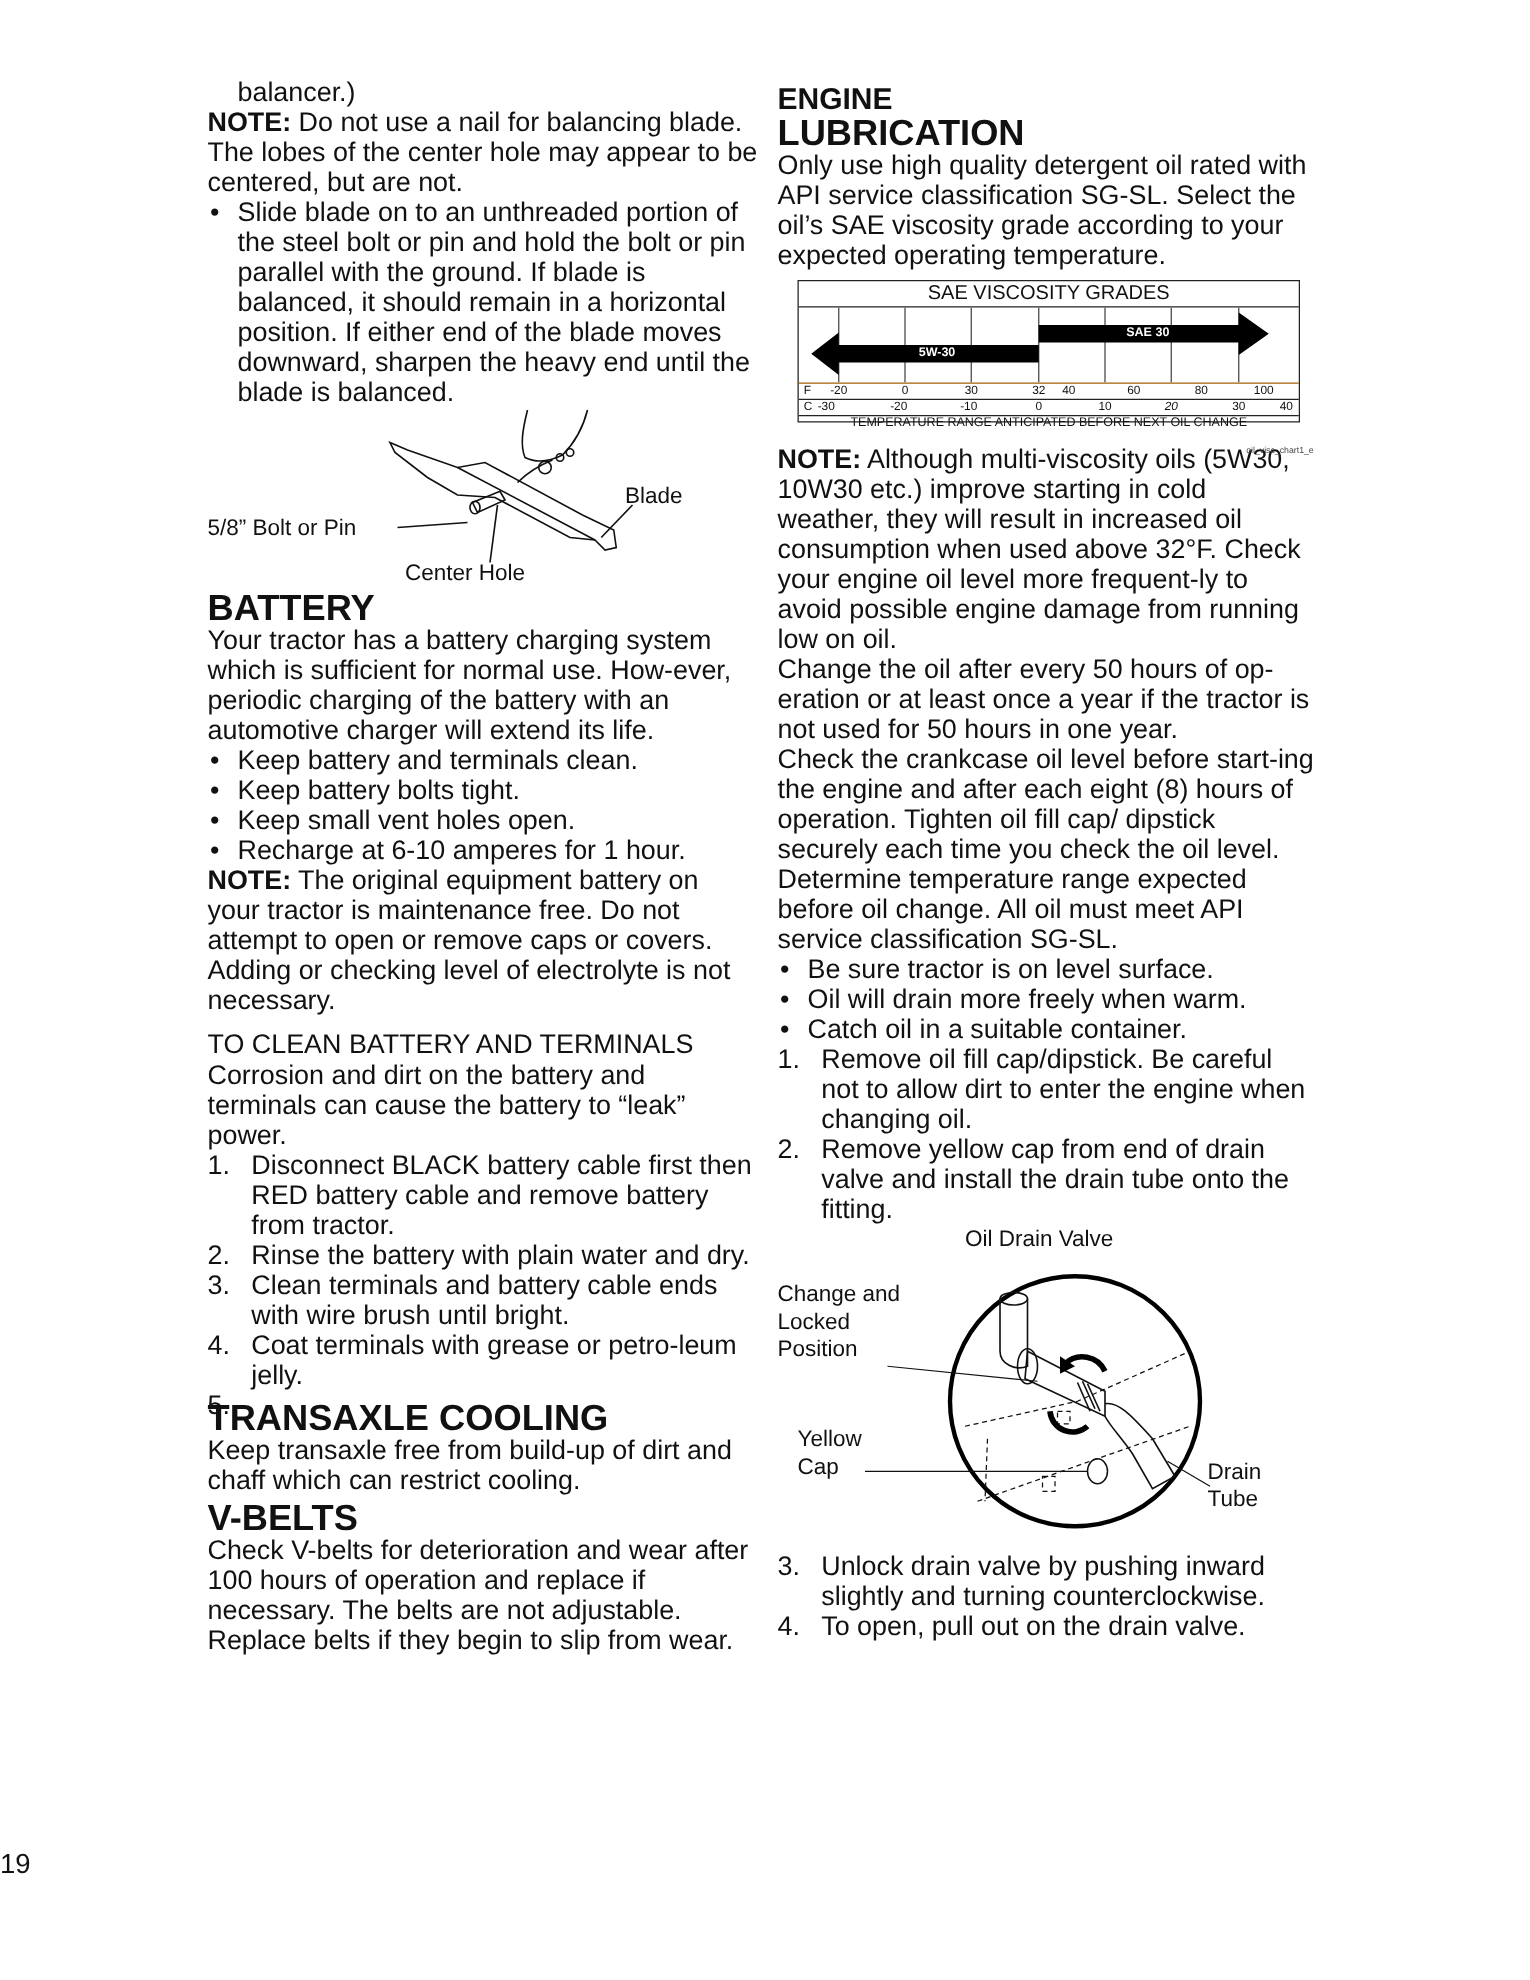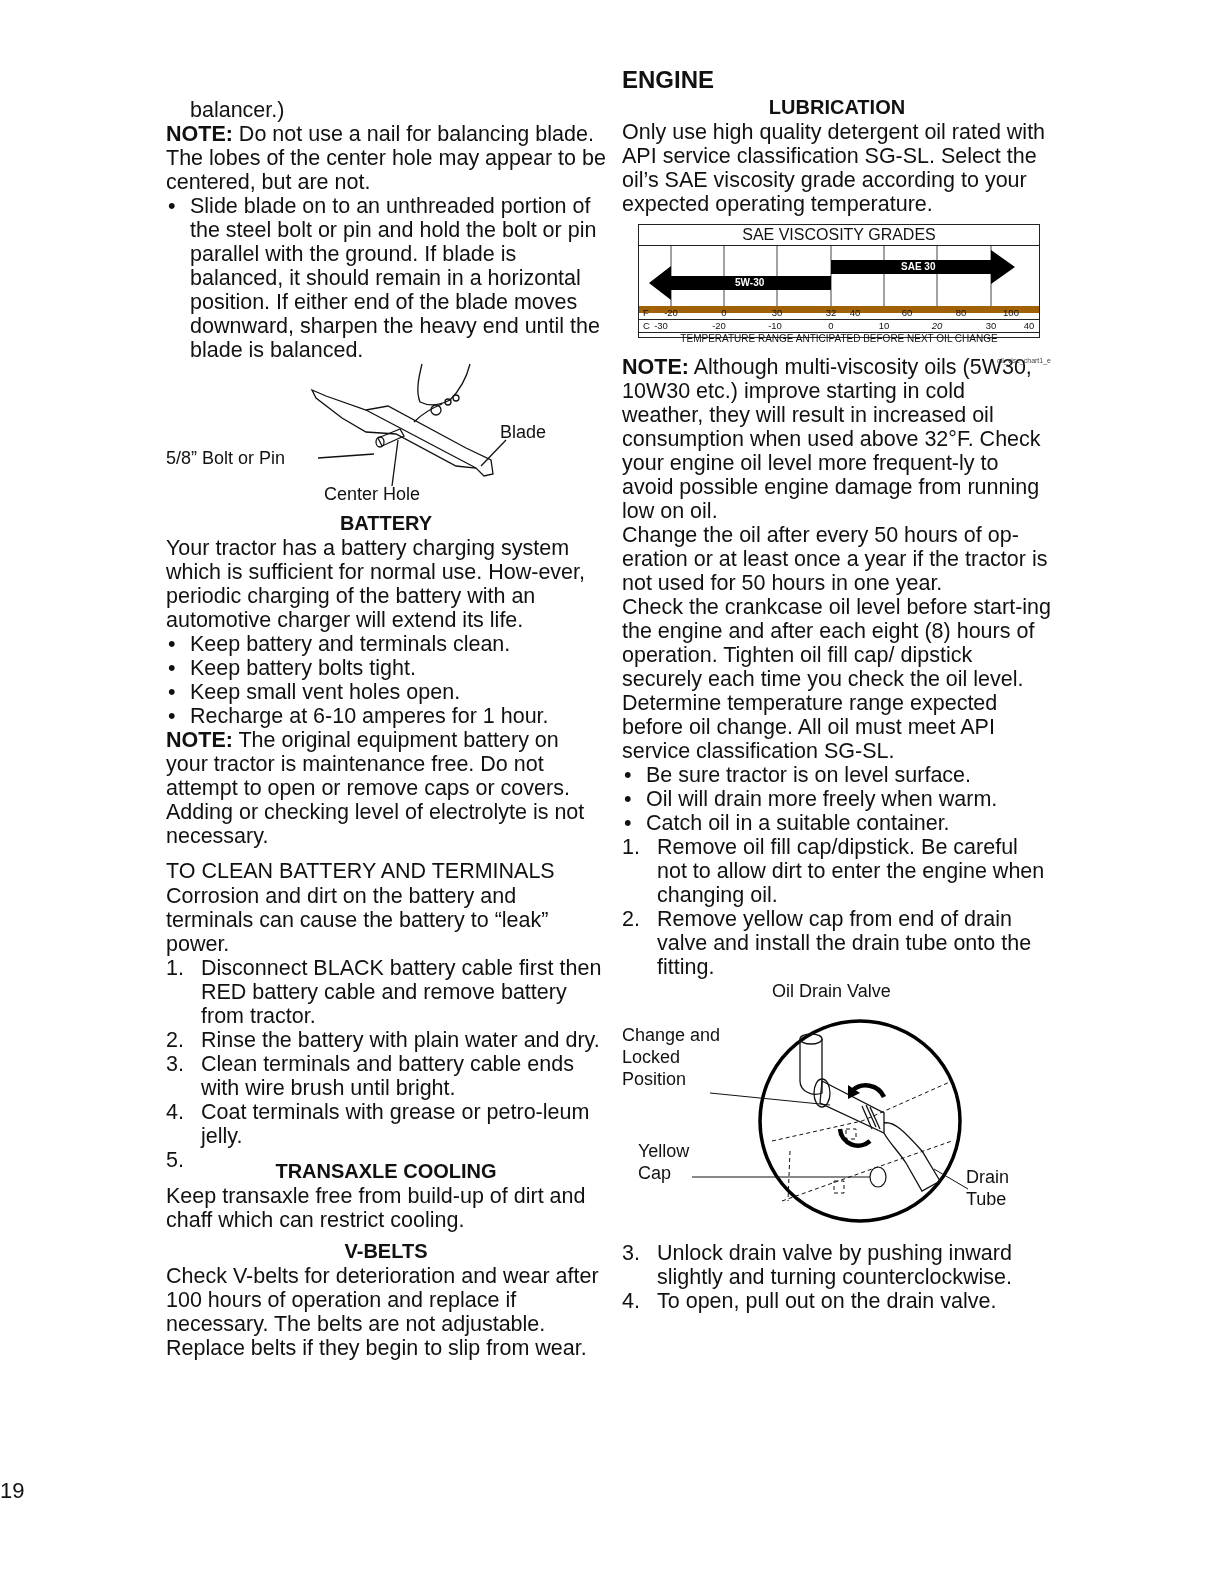--- a/index.html
+++ b/index.html
@@ -1,39 +1,39 @@
 <!DOCTYPE html>
 <html><head>
   <meta charset="utf-8">
   <style>
     html, body { margin: 0; padding: 0; background: #ffffff; }
     body { width: 1224px; height: 1584px; position: relative; overflow: hidden; color: #111; font-family: "Liberation Sans", sans-serif; }
     .col { position: absolute; top: 62px; font-size: 21.5px; line-height: 24px; }
     .col-left { left: 166px; width: 440px; }
     .col-right { left: 622px; width: 430px; }
     p { margin: 0; }
-    .indent { padding-left: 24px; margin-top: 36px; }
+    .indent { padding-left: 24px; }
     .b { font-weight: bold; }
     .h1 { font-weight: bold; font-size: 24px; line-height: 28px; margin-top: 2px; }
-    .h2 { font-weight: bold; font-size: 20px; line-height: 26px; margin-top: 6px; text-align: center; }
+    .h2 { font-weight: bold; font-size: 29px; line-height: 26px; margin-top: 6px; }
     .h2-first { margin-top: 0; }
     .h3 { font-size: 21.5px; line-height: 26px; margin-top: 10px; }
     ul.bullets { list-style: none; padding: 0; margin: 0; }
     ul.bullets li { position: relative; padding-left: 24px; }
     ul.bullets li::before { content: "\2022"; position: absolute; left: 2px; top: 0; }
     ol.steps { list-style: none; padding: 0; margin: 0; }
     ol.steps li { position: relative; padding-left: 35px; }
     ol.steps li .num { position: absolute; left: 0; top: 0; }
     .fig-blade { position: relative; height: 148px; margin-top: 0; }
     .fig-blade .lbl { position: absolute; font-size: 18px; line-height: 20px; }
     .fig-drain { position: relative; height: 250px; margin-top: 2px; }
     .fig-drain .lbl { position: absolute; font-size: 18px; line-height: 21px; }
     .chart { position: relative; width: 400px; height: 112px; margin: 8px 0 0 16px; border: 1.5px solid #222; font-size: 9.5px; }
     .chart .title-row { position: absolute; left: 0; right: 0; top: 0; height: 20px; border-bottom: 1px solid #222; text-align: center; line-height: 20px; font-size: 16px; }
-    .chart .plot { position: absolute; left: 0; right: 0; top: 21px; height: 60px; border-bottom: 7px solid #a16207; }
+    .chart .plot { position: absolute; left: 0; right: 0; top: 21px; height: 60px; border-bottom: 1px solid #a16207; }
     .chart .frow { position: absolute; left: 0; right: 0; top: 82px; height: 12px; border-bottom: 1px solid #222; line-height: 12px; }
     .chart .crow { position: absolute; left: 0; right: 0; top: 95px; height: 12px; line-height: 12px; }
     .chart .foot { position: absolute; left: 0; right: 0; top: 107px; height: 12px; border-top: 1px solid #222; text-align: center; line-height: 12px; font-size: 10px; }
     .chart .tick { position: absolute; transform: translateX(-50%); }
     .chart .axis-letter { position: absolute; left: 4px; }
     .chart-code { position: absolute; right: -12px; top: 124px; font-size: 7px; color: #444; }
     .page-number { position: absolute; top: 1478px; left: 0; width: 1104px; text-align: left; font-size: 22px; }
   </style>
 </head>
 <body>

